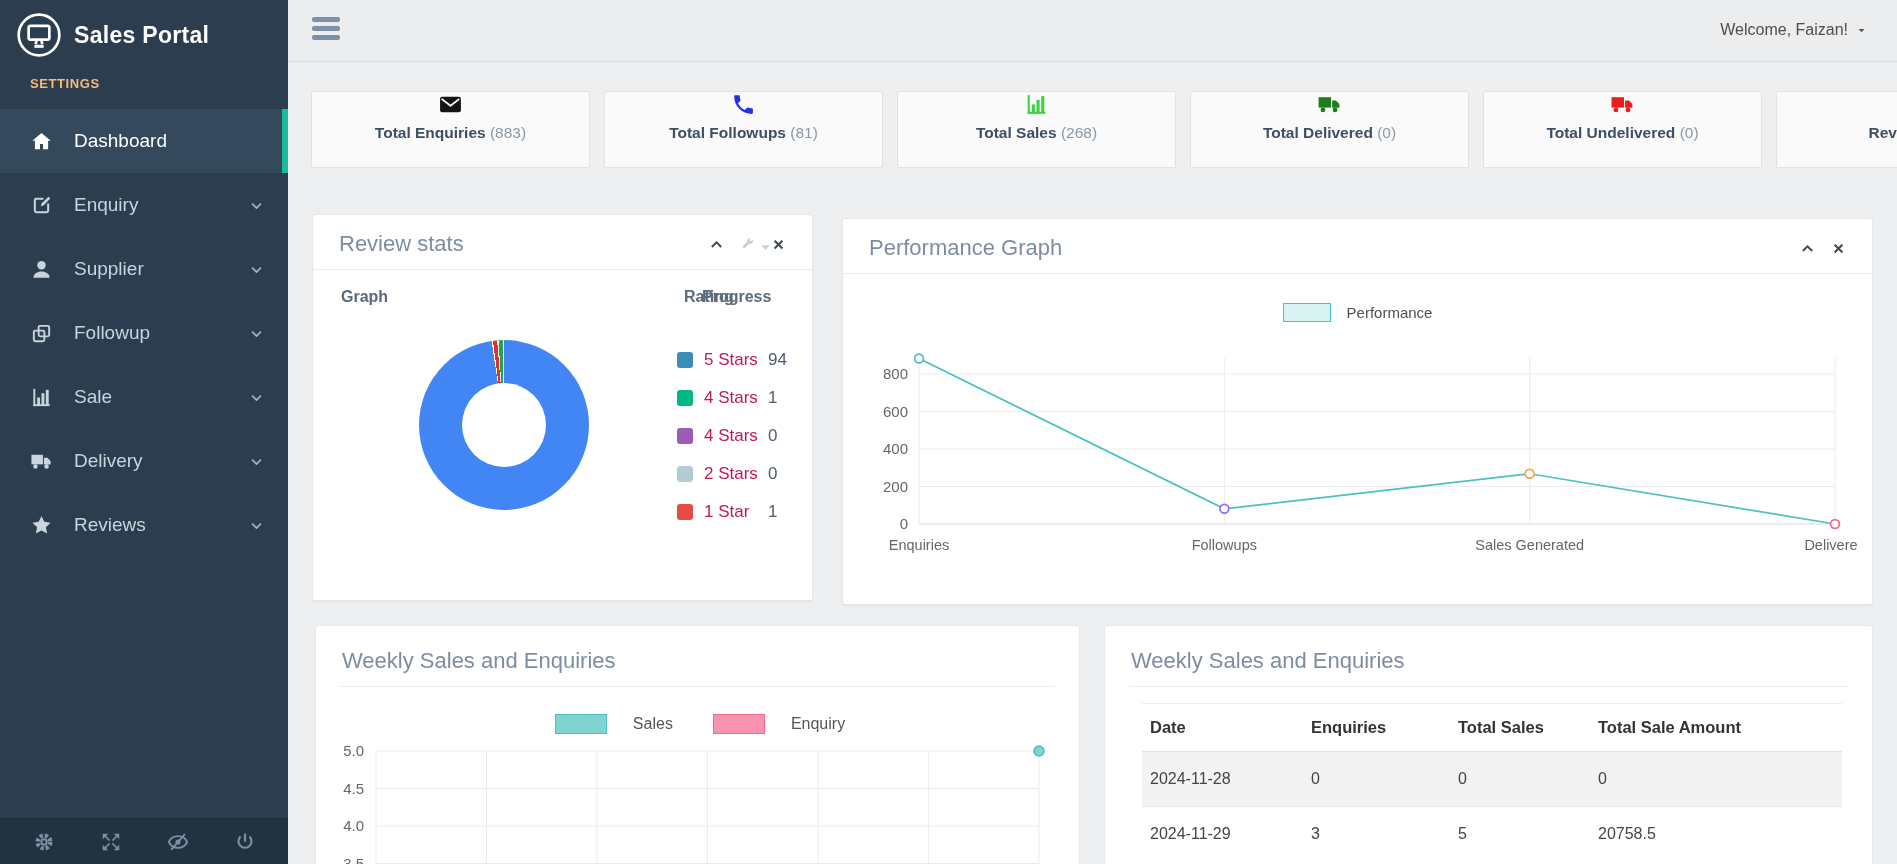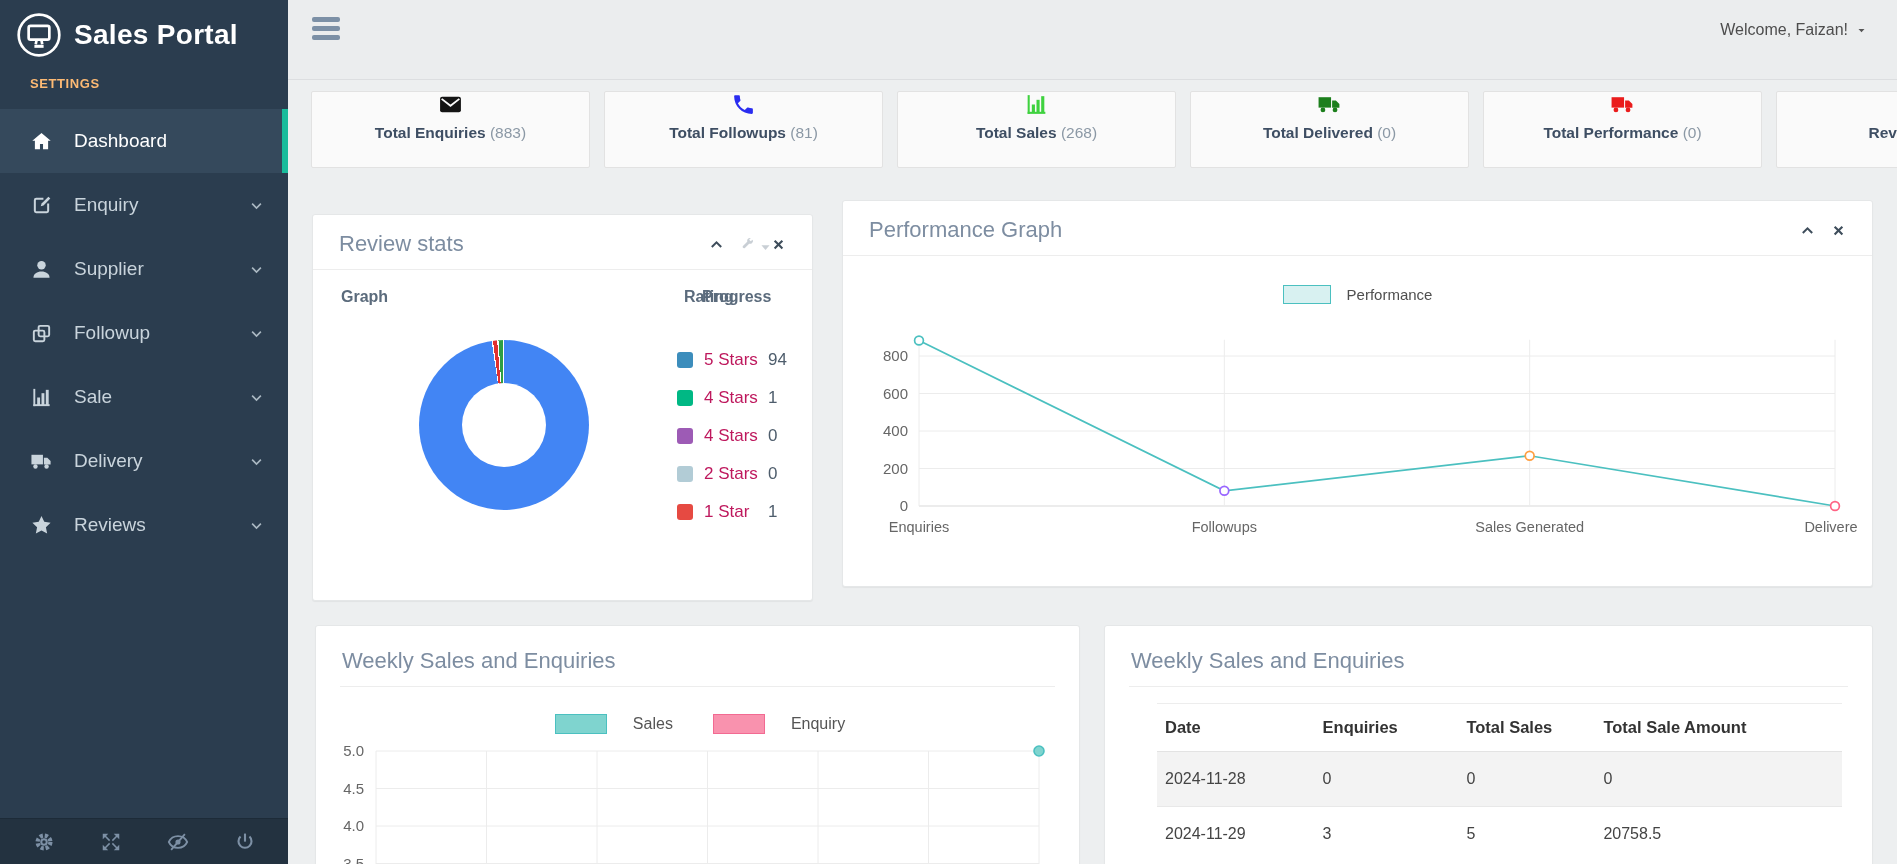--- a/index.html
+++ b/index.html
@@ -7,56 +7,56 @@
   body {
     width:1897px; height:864px; overflow:hidden; position:relative;
     font-family:"Liberation Sans", sans-serif; background:#edeff0;
   }
   svg { display:block; }
 
   
   .sidebar { position:absolute; left:0; top:0; width:288px; height:864px; background:#2b3d4f; z-index:5; }
   .brand { display:flex; align-items:center; gap:12px; padding:12px 14px 2px 16px; }
   .brand .logo { width:46px; height:46px; }
-  .brand-text { color:#fff; font-size:28px; font-weight:bold; letter-spacing:.3px; white-space:nowrap; }
+  .brand-text { color:#fff; font-size:23px; font-weight:bold; letter-spacing:.3px; white-space:nowrap; }
   .settings-label { color:#fdba74; font-weight:bold; font-size:13px; letter-spacing:.6px; padding:16px 0 12px 30px; }
   .menu { list-style:none; margin:6px 0 0; padding:0; }
   .menu li { position:relative; height:64px; display:flex; align-items:center; padding:0 24px 0 30px; color:#c9d4dc; font-size:19px; cursor:pointer; }
   .menu li .mi { width:28px; height:24px; margin-right:16px; display:flex; align-items:center; }
   .menu li .mi svg { width:23px; height:23px; }
   .menu li.active { background:#35495c; color:#fff; }
   .menu li.active::after { content:""; position:absolute; right:0; top:0; bottom:0; width:6px; background:#1abc9c; }
   .chev-wrap { margin-left:auto; width:15px; height:15px; color:#aab8c2; }
   .chev-wrap svg { width:15px; height:15px; }
   .side-footer { position:absolute; left:0; right:0; bottom:0; height:46px; background:#233240; border-top:1px solid #1d2b38;
     display:flex; align-items:center; justify-content:space-around; padding:0 10px; }
   .fico { width:22px; height:22px; color:#7d90a5; cursor:pointer; }
   .fico svg { width:22px; height:22px; }
 
   
-  .topbar { position:absolute; left:288px; right:0; top:0; height:80px; background:#ebedee; border-bottom:1px solid #dcdee0; }
+  .topbar { position:absolute; left:288px; right:0; top:0; height:62px; background:#ebedee; border-bottom:1px solid #dcdee0; }
   .hamburger { position:absolute; left:24px; top:17px; width:28px; cursor:pointer; }
   .hamburger span { display:block; width:28px; height:5px; margin-bottom:4px; background:#7c90a6; border-radius:2px; }
   .welcome { position:absolute; right:30px; top:21px; display:flex; align-items:center; gap:8px; font-size:16px; color:#4d4d4d; cursor:pointer; }
   .welcome .caret { width:11px; height:11px; color:#555; }
 
   
   .stats-row { position:absolute; left:311px; top:91px; display:flex; gap:14px; }
   .stat-card { width:279px; height:77px; background:#fafafa; border:1px solid #e2e2e2; border-radius:2px;
     display:flex; flex-direction:column; align-items:center; justify-content:flex-start; gap:7px; cursor:pointer; }
   .stat-card .sic { width:27px; height:25px; }
   .stat-card .sic svg { width:27px; height:25px; }
   .stat-text { font-size:15.5px; white-space:nowrap; }
   .stat-label { color:#3e4e63; font-weight:bold; }
   .stat-count { color:#8b98a5; }
 
   
   .panel { position:absolute; background:#fff; border:1px solid #e5e7e8; border-radius:3px; box-shadow:0 1px 1px rgba(0,0,0,.05); }
   #panel-review { left:312px; top:214px; width:501px; height:387px; }
-  #panel-perf   { left:842px; top:200px; width:1031px; height:387px; }
+  #panel-perf   { left:842px; top:218px; width:1031px; height:387px; }
   #panel-wchart { left:315px; top:625px; width:765px; height:370px; }
   #panel-wtable { left:1104px; top:625px; width:769px; height:370px; }
   .phead { display:flex; align-items:center; padding:16px 26px 12px 26px; }
   .ptitle { font-size:22px; color:#7d8da1; }
   .ptools { margin-left:auto; display:flex; align-items:center; gap:16px; }
   .ptool { width:15px; height:15px; color:#3e4d5b; cursor:pointer; }
   .ptool svg { width:15px; height:15px; }
   .ptool.light { color:#c9cfd5; display:flex; align-items:center; gap:3px; }
   .ptool.light .mini-caret { width:9px; height:9px; }
   .pdivider { height:1px; background:#ededed; }
@@ -82,21 +82,21 @@
   .perf-legend .plab { font-size:15px; color:#4f4f4f; }
   #perf-svg { position:absolute; left:14px; top:114px; }
 
   
   .weekly-legend { position:absolute; left:0; right:0; top:88px; display:flex; justify-content:center; align-items:center; gap:26px;padding-left:19px; }
   .weekly-legend .wsw { width:52px; height:20px; border:1px solid transparent; }
   .weekly-legend .wlab { font-size:16px; color:#555; margin-right:14px; }
   #weekly-svg { position:absolute; left:0; top:102px; }
 
   
-  .twrap { margin:16px 30px 0 52px; }
+  .twrap { margin:16px 30px 0 37px; }
   table.wk { width:100%; border-collapse:collapse; table-layout:fixed; }
   table.wk th { text-align:left; font-size:16.5px; color:#333; padding:14px 8px;
     border-top:1px solid #ededed; border-bottom:1px solid #e3e3e3; }
   table.wk td { text-align:left; font-size:16px; color:#444; padding:18px 8px; border-top:1px solid #e8e8e8; }
   table.wk tbody tr:nth-child(odd) { background:#f3f3f3; }
   table.wk th:nth-child(1), table.wk td:nth-child(1){ width:23%; }
   table.wk th:nth-child(2), table.wk td:nth-child(2){ width:21%; }
   table.wk th:nth-child(3), table.wk td:nth-child(3){ width:20%; }
   table.wk th:nth-child(4), table.wk td:nth-child(4){ width:36%; }
 </style>
@@ -302,21 +302,21 @@
     </div>
     <div class="stat-card">
       <span class="sic" style="color: rgb(234, 28, 28);">
         <svg viewBox="0 0 24 24" fill="currentColor">
           <path d="M1.5 5h12v10h-12z"></path>
           <path d="M14.5 8.2h3.6l3.4 3.4V15h-7z"></path>
           <circle cx="5.7" cy="17.2" r="2.3"></circle>
           <circle cx="17.3" cy="17.2" r="2.3"></circle>
         </svg>
       </span>
-      <div class="stat-text"><span class="stat-label">Total Performance</span><span class="stat-count"> (0)</span></div>
+      <div class="stat-text"><span class="stat-label">Total Undelivered</span><span class="stat-count"> (0)</span></div>
     </div>
     <div class="stat-card">
       <span class="sic" style="color: rgb(32, 132, 32);">
         <svg viewBox="0 0 24 24" fill="currentColor">
           <path d="M12 2l2.9 6.2 6.6.9-4.9 4.6 1.3 6.6L12 17.1l-5.9 3.2 1.3-6.6L2.5 9.1l6.6-.9z"></path>
         </svg>
       </span>
       <div class="stat-text"><span class="stat-label">Reviews</span><span class="stat-count"> (21)</span></div>
     </div>
   </div>

